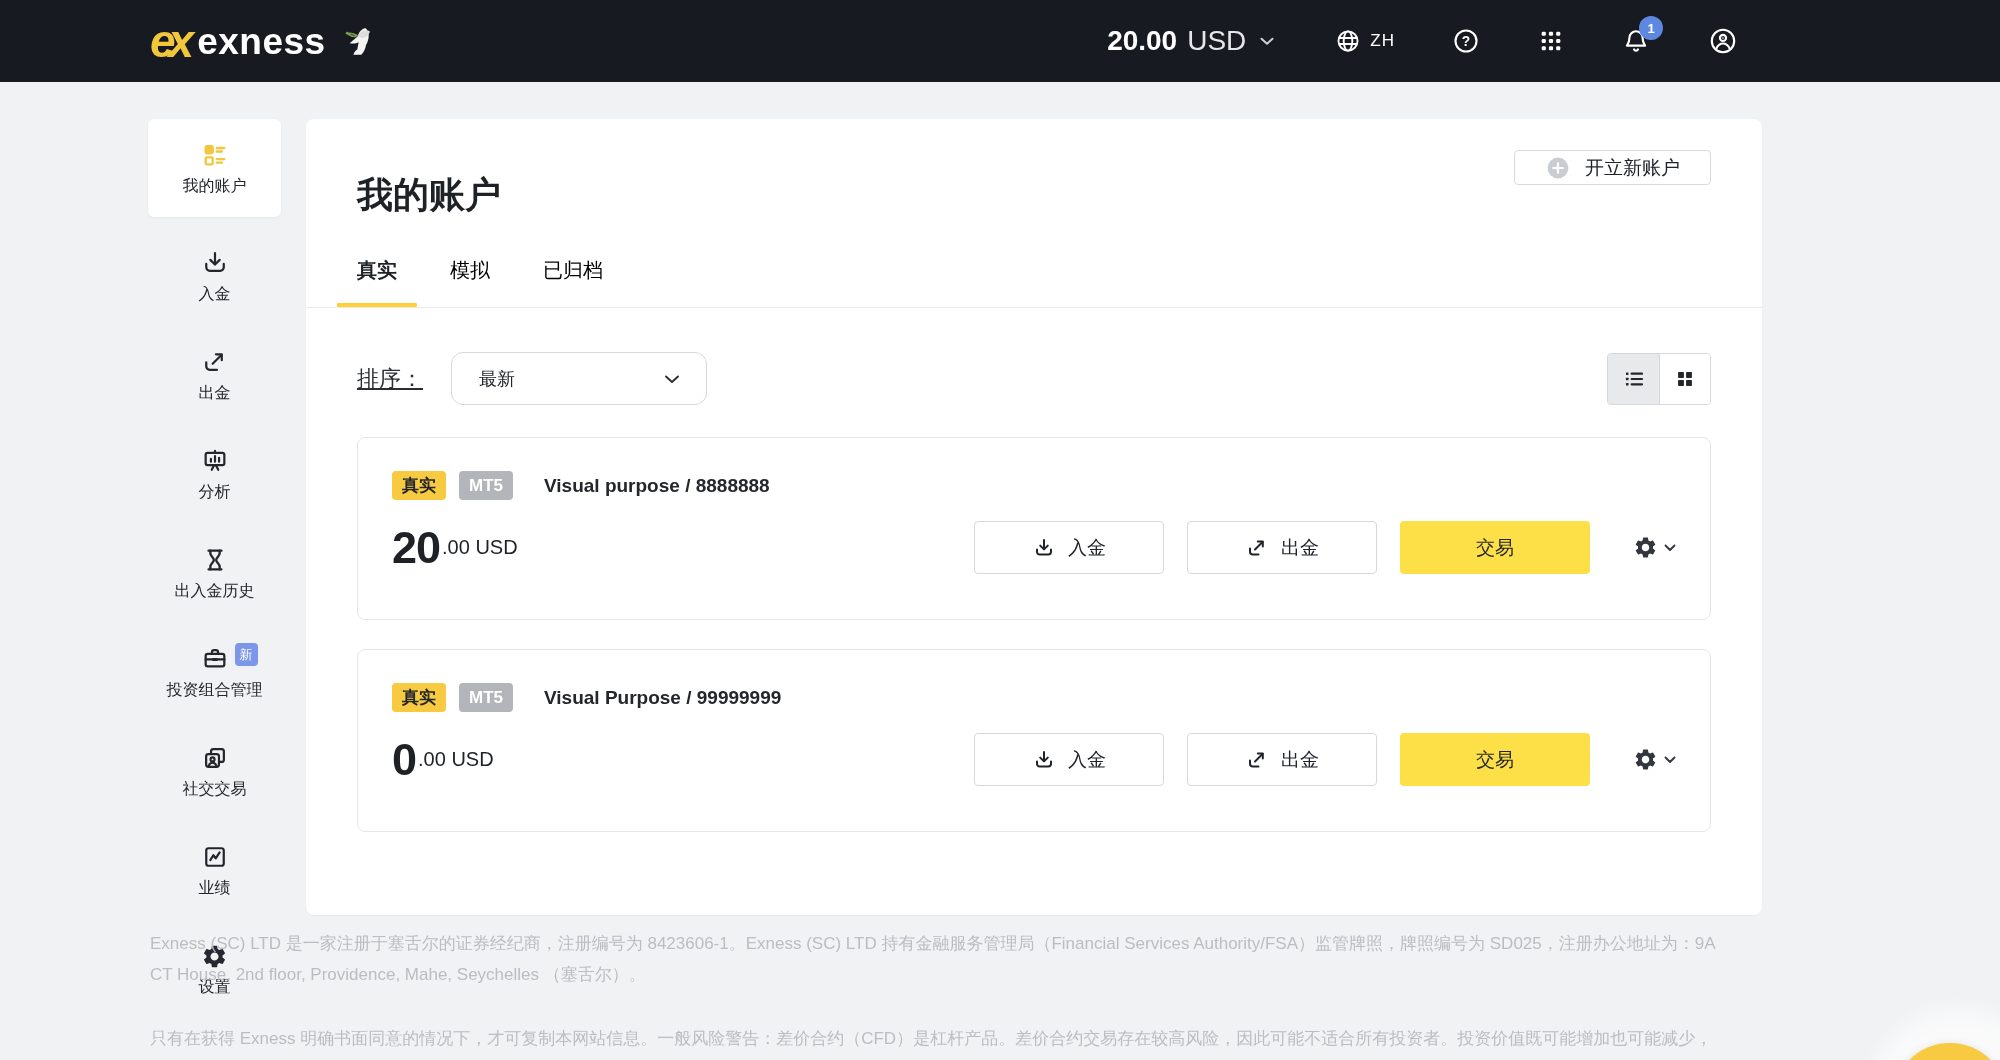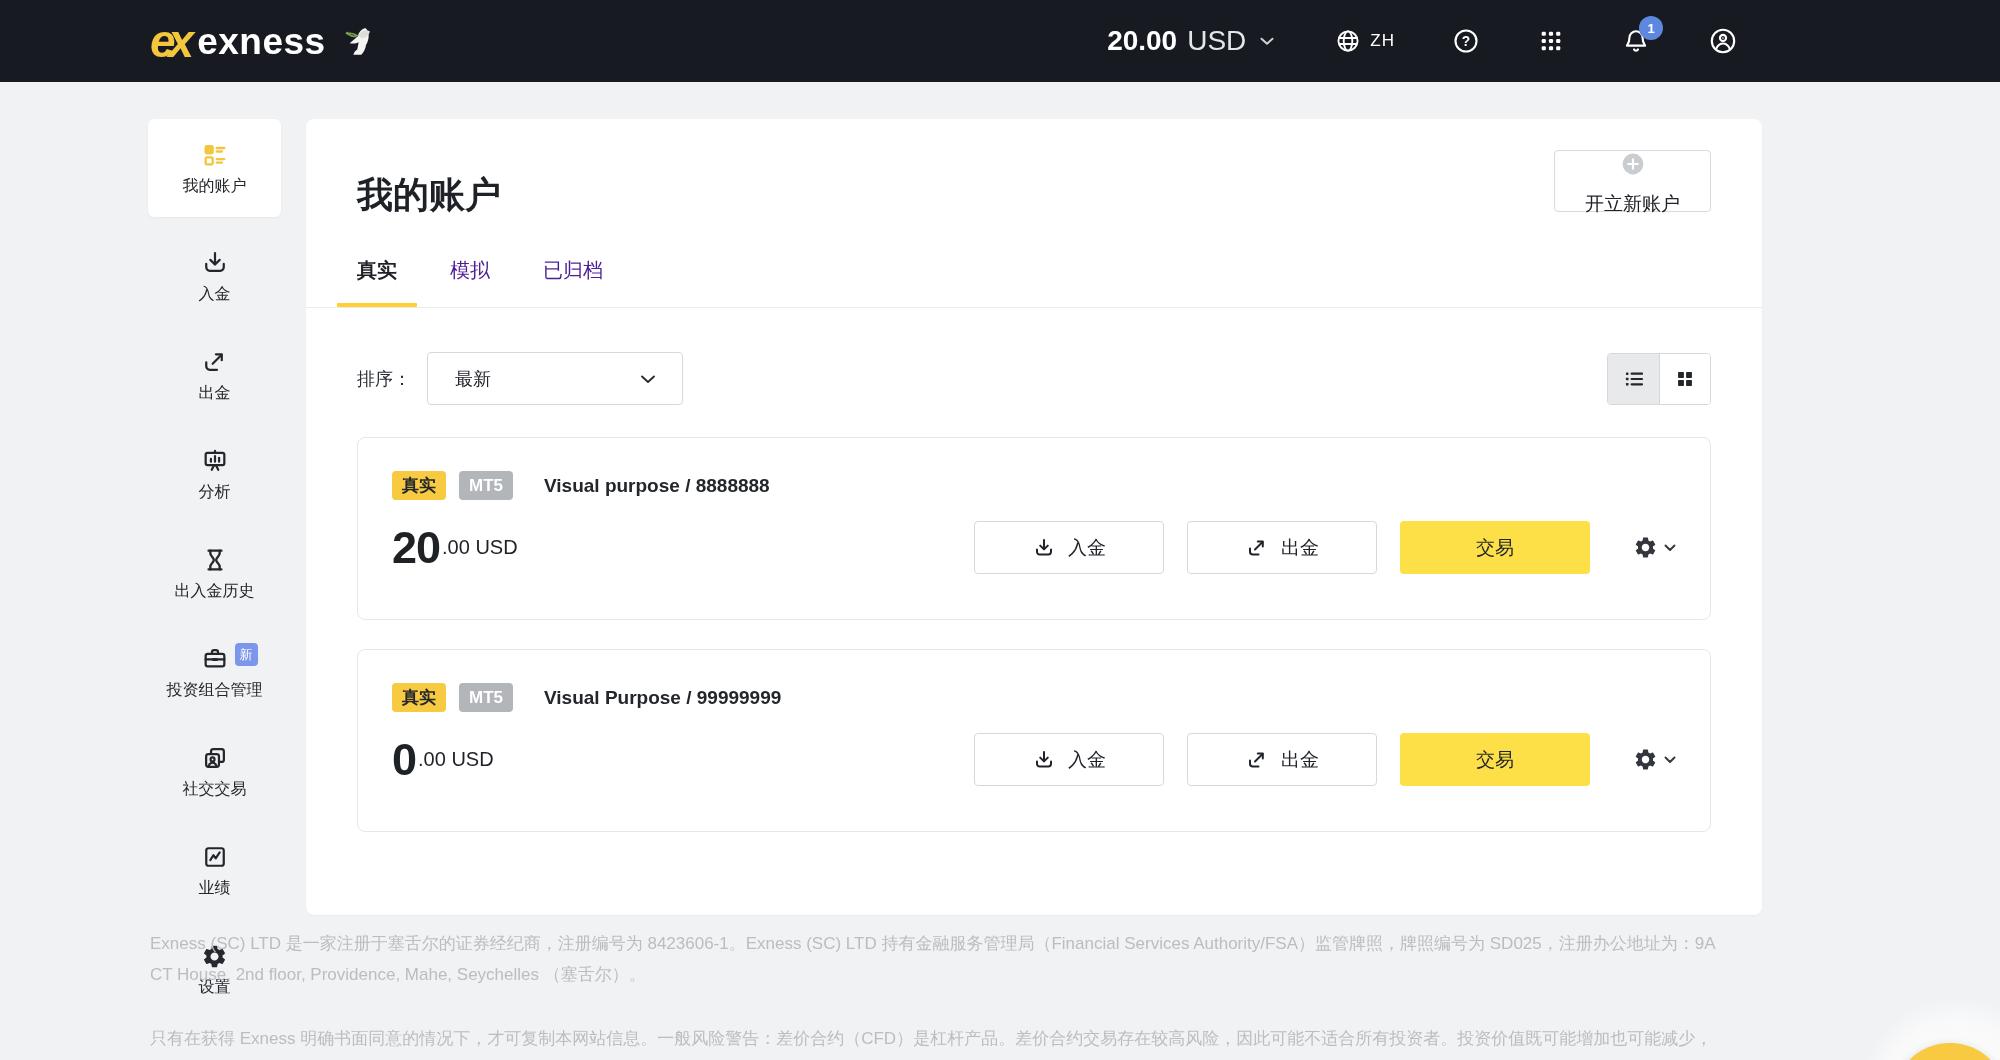--- a/index.html
+++ b/index.html
@@ -26,30 +26,30 @@
   .sidebar { position:absolute; left:148px; top:119px; width:133px; display:flex; flex-direction:column; }
   .side-item { display:flex; flex-direction:column; align-items:center; gap:7px; padding:14px 4px; cursor:pointer; border-radius:6px; margin-bottom:15px; }
   .side-item.active { background:#FFFFFF; padding:22px 4px 20px; box-shadow:0 1px 3px rgba(20,24,31,.05); margin-bottom:18px; }
   .side-label { font-size:16px; color:#23262B; white-space:nowrap; }
   .side-icon { position:relative; width:28px; height:28px; display:flex; align-items:center; justify-content:center; }
   .new-badge { position:absolute; left:34px; top:-2px; background:#7C96EA; color:#fff; font-size:13px; line-height:1; padding:5px 5px; border-radius:4px; white-space:nowrap; }
 
   
   .main-card { position:absolute; left:306px; top:119px; width:1456px; height:796px; background:#FFFFFF; border-radius:8px; box-shadow:0 1px 2px rgba(20,24,31,.04); }
   .page-title { position:absolute; left:51px; top:52px; font-size:36px; font-weight:700; color:#1E2126; }
-  .new-account-btn { position:absolute; right:51px; top:31px; height:62px; padding:0 30px; display:flex; align-items:center; gap:14px; background:#fff; border:1px solid #D8DADD; border-radius:4px; font-size:19px; color:#202329; cursor:pointer; font-family:inherit;flex-direction:column; }
+  .new-account-btn { position:absolute; right:51px; top:31px; height:35px; padding:0 30px; display:flex; align-items:center; gap:14px; background:#fff; border:1px solid #D8DADD; border-radius:4px; font-size:19px; color:#202329; cursor:pointer; font-family:inherit; }
   .tabs { position:absolute; left:51px; top:124px; display:flex; gap:53px; height:64px; }
-  .tab { position:relative; font-size:20px; color:#4c1d95; cursor:pointer; padding-top:14px; }
+  .tab { position:relative; font-size:20px; color:#000000; cursor:pointer; padding-top:14px; }
   .tab.active { color:#1E2126; font-weight:700; }
   .tab.active .tab-underline { position:absolute; left:50%; transform:translateX(-50%); bottom:0; width:80px; height:4px; background:#FFCF33; border-radius:1px; }
   .tabs-divider { position:absolute; left:0; right:0; top:188px; height:1px; background:#EAEBED; }
 
   .sort-row { position:absolute; left:51px; right:51px; top:233px; height:53px; display:flex; align-items:center; }
-  .sort-label { font-size:18px; color:#2A2D33; margin-right:16px; }
-  .sort-select { width:256px; height:53px; border:1px solid #D6D9DC; border-radius:4px; background:#fff; display:flex; align-items:center; justify-content:space-between; padding:0 22px 0 27px; cursor:pointer; }
+  .sort-label { font-size:22px; color:#2A2D33; margin-right:28px;text-decoration:underline; }
+  .sort-select { width:256px; height:53px; border:1px solid #D6D9DC; border-radius:12px; background:#fff; display:flex; align-items:center; justify-content:space-between; padding:0 22px 0 27px; cursor:pointer; }
   .sort-value { font-size:18px; color:#202329; }
   .view-toggle { margin-left:auto; display:flex; border:1px solid #D5D7DA; border-radius:4px; overflow:hidden; height:52px; }
   .view-btn { width:51px; height:100%; display:flex; align-items:center; justify-content:center; background:#fff; border:none; cursor:pointer; }
   .view-btn.active { background:#E8E9EB; }
   .view-btn + .view-btn { border-left:1px solid #D5D7DA; }
 
   .accounts { position:absolute; left:51px; right:51px; top:318px; display:flex; flex-direction:column; gap:29px; }
   .acct-card { border:1px solid #E6E7E9; border-radius:8px; background:#fff; height:183px; padding:33px 34px 0; }
   .acct-top { display:flex; align-items:center; gap:13px; }
   .badge { font-size:17px; font-weight:700; border-radius:4px; padding:6px 10px; line-height:1; }

